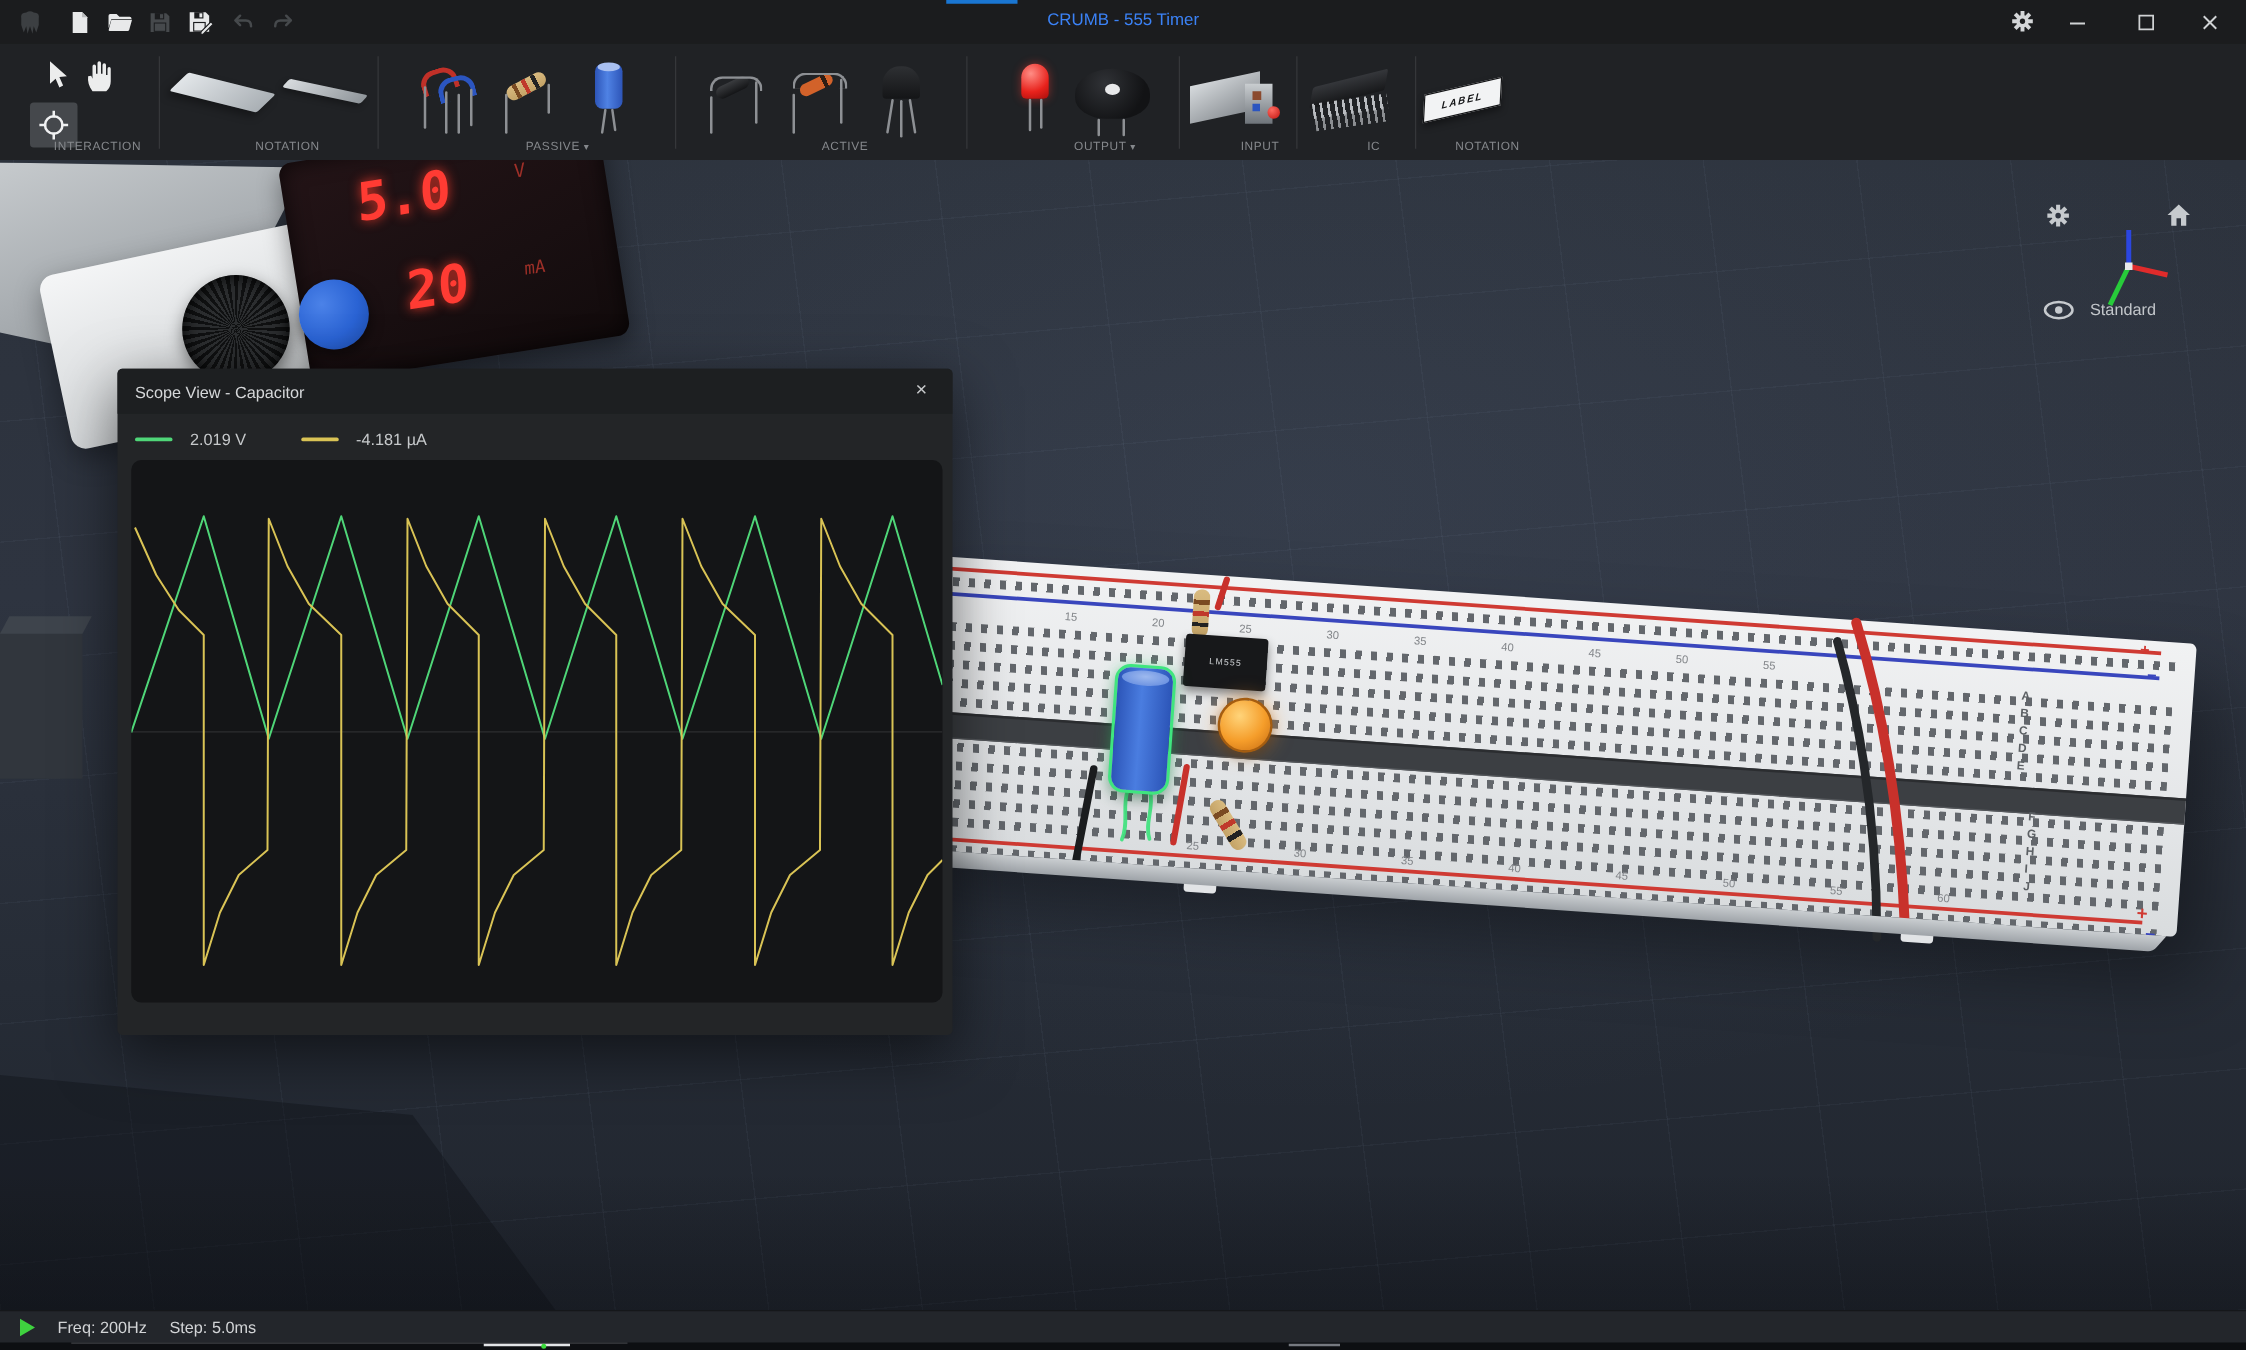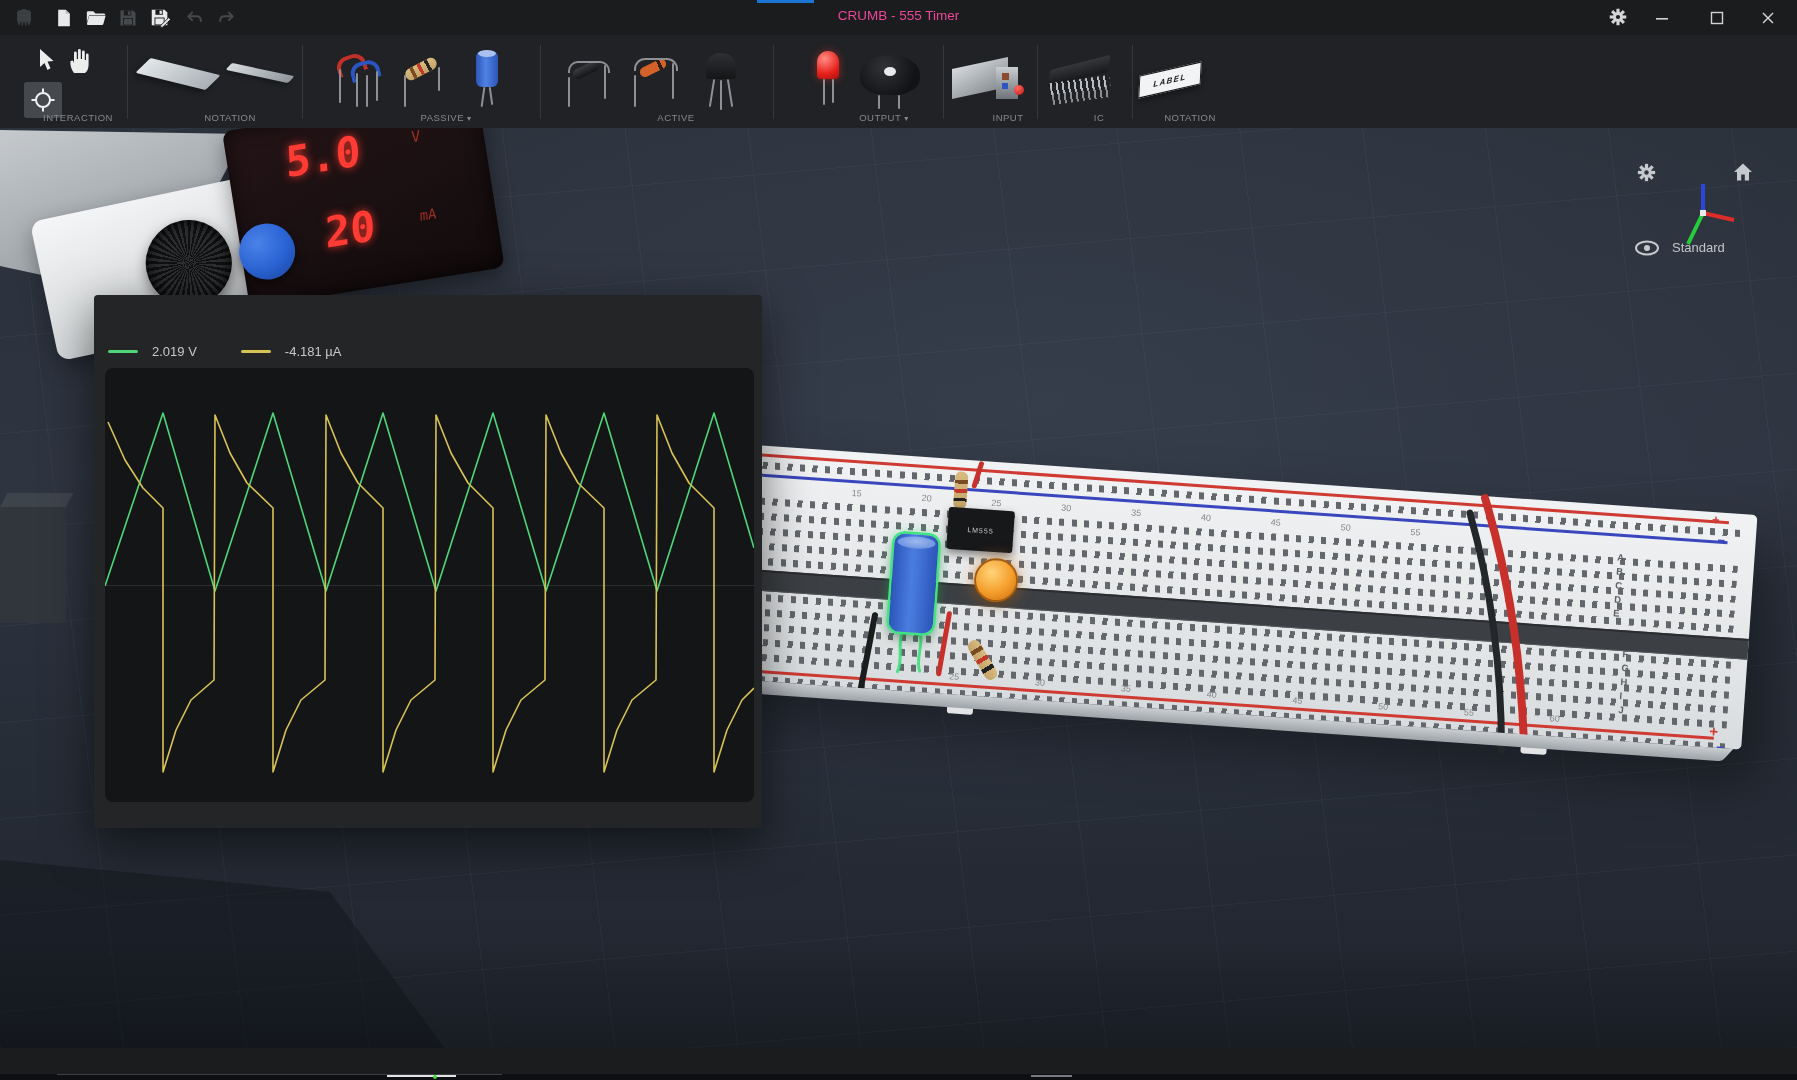--- a/index.html
+++ b/index.html
@@ -6,21 +6,21 @@
   #app{position:relative;width:1797px;height:1080px;overflow:hidden;
        font-family:"Liberation Sans",sans-serif;background:#1b1c1e;color:#d5d7d9;
        -webkit-font-smoothing:antialiased;}
   .abs{position:absolute;}
 
   
   .titlebar{position:absolute;left:0;top:0;width:100%;height:35px;background:#1b1c1e;}
   .titlebar .accent{position:absolute;left:757px;top:0;width:57px;height:3px;background:#1a76d2;}
   .tb-icon{position:absolute;top:6px;width:24px;height:24px;display:flex;align-items:center;justify-content:center;}
   .tb-icon svg{display:block;}
-  .win-title{position:absolute;top:8px;left:0;width:100%;text-align:center;font-size:13.5px;color:#ec4899;pointer-events:none;}
+  .win-title{position:absolute;top:8px;left:0;width:100%;text-align:center;font-size:13.5px;color:#3b82f6;pointer-events:none;}
   .winbtn{position:absolute;top:0;width:46px;height:35px;display:flex;align-items:center;justify-content:center;}
 
   
   .ribbon{position:absolute;left:0;top:35px;width:100%;height:93px;background:#202225;border-bottom:1px solid #121315;}
   .rib-sep{position:absolute;top:10px;height:74px;width:1px;background:#35373a;}
   .rib-label{position:absolute;top:77px;transform:translateX(-50%);font-size:9.5px;letter-spacing:.5px;color:#85888c;white-space:nowrap;margin-left:18px;}
   .rib-caret{font-size:8px;color:#85888c;margin-left:3px;}
   .tool-sel{position:absolute;left:24px;top:47px;width:38px;height:36px;background:#45484c;border-radius:3px;display:flex;align-items:center;justify-content:center;}
   .leg{position:absolute;width:2px;background:#8d9094;border-radius:1px;}
 
@@ -466,39 +466,50 @@
           <ellipse cx="13" cy="9" rx="11" ry="6.5" fill="none" stroke="#c6cace" stroke-width="2"></ellipse>
           <circle cx="13" cy="9" r="3" fill="#c6cace"></circle>
         </svg>
     </div>
     <div class="vc-label">Standard</div>
 
     <div class="vp-fade"></div>
   </div>
 
   <div class="scope">
+    <div class="scope-header">
+      <span class="scope-title">Scope View - Capacitor</span>
+      <span class="scope-close">×</span>
+    </div>
     <div class="scope-legend">
       <div class="legend-item">
         <span class="legend-swatch" style="background: rgb(79, 214, 120);"></span>
         <span class="legend-label">2.019 V</span>
       </div>
       <div class="legend-item">
         <span class="legend-swatch" style="background: rgb(217, 195, 85);"></span>
         <span class="legend-label">-4.181 µA</span>
       </div>
     </div>
     <div class="scope-plot">
       <div class="scope-midline"></div>
       <svg id="scope-svg" width="649" height="434" viewBox="0 0 649 434" preserveAspectRatio="none">
           <polyline points="0,218 58,45 110,223 168,45 221,223 278,45 331,223 388,45 441,223 499,45 552,223 609,45 649,180" fill="none" stroke="#4fd678" stroke-width="1.6" stroke-linejoin="round"></polyline>
           <polyline points="3,54 20,92 38,120 58,140 58,404 71,362 86,332 109,312 110,47 125,85 142,115 168,140 168,404 181,362 196,332 220,312 221,47 236,85 253,115 278,140 278,404 291,362 306,332 330,312 331,47 346,85 363,115 388,140 388,404 401,362 416,332 440,312 441,47 456,85 473,115 499,140 499,404 512,362 527,332 551,312 552,47 567,85 584,115 609,140 609,404 622,362 637,332 649,320" fill="none" stroke="#d9c355" stroke-width="1.6" stroke-linejoin="round"></polyline>
         </svg>
     </div>
   </div>
 
+  <div class="statusbar">
+    <div class="play-tri"></div>
+    <div class="status-text">
+      <span>Freq: 200Hz</span>
+      <span>Step: 5.0ms</span>
+    </div>
+  </div>
   <div class="bottomstrip">
     <div class="bs-outline"></div>
     <div class="bs-seg1"></div>
     <div class="bs-dot"></div>
     <div class="bs-seg2"></div>
   </div>
 
 </div>
 
 </body></html>

